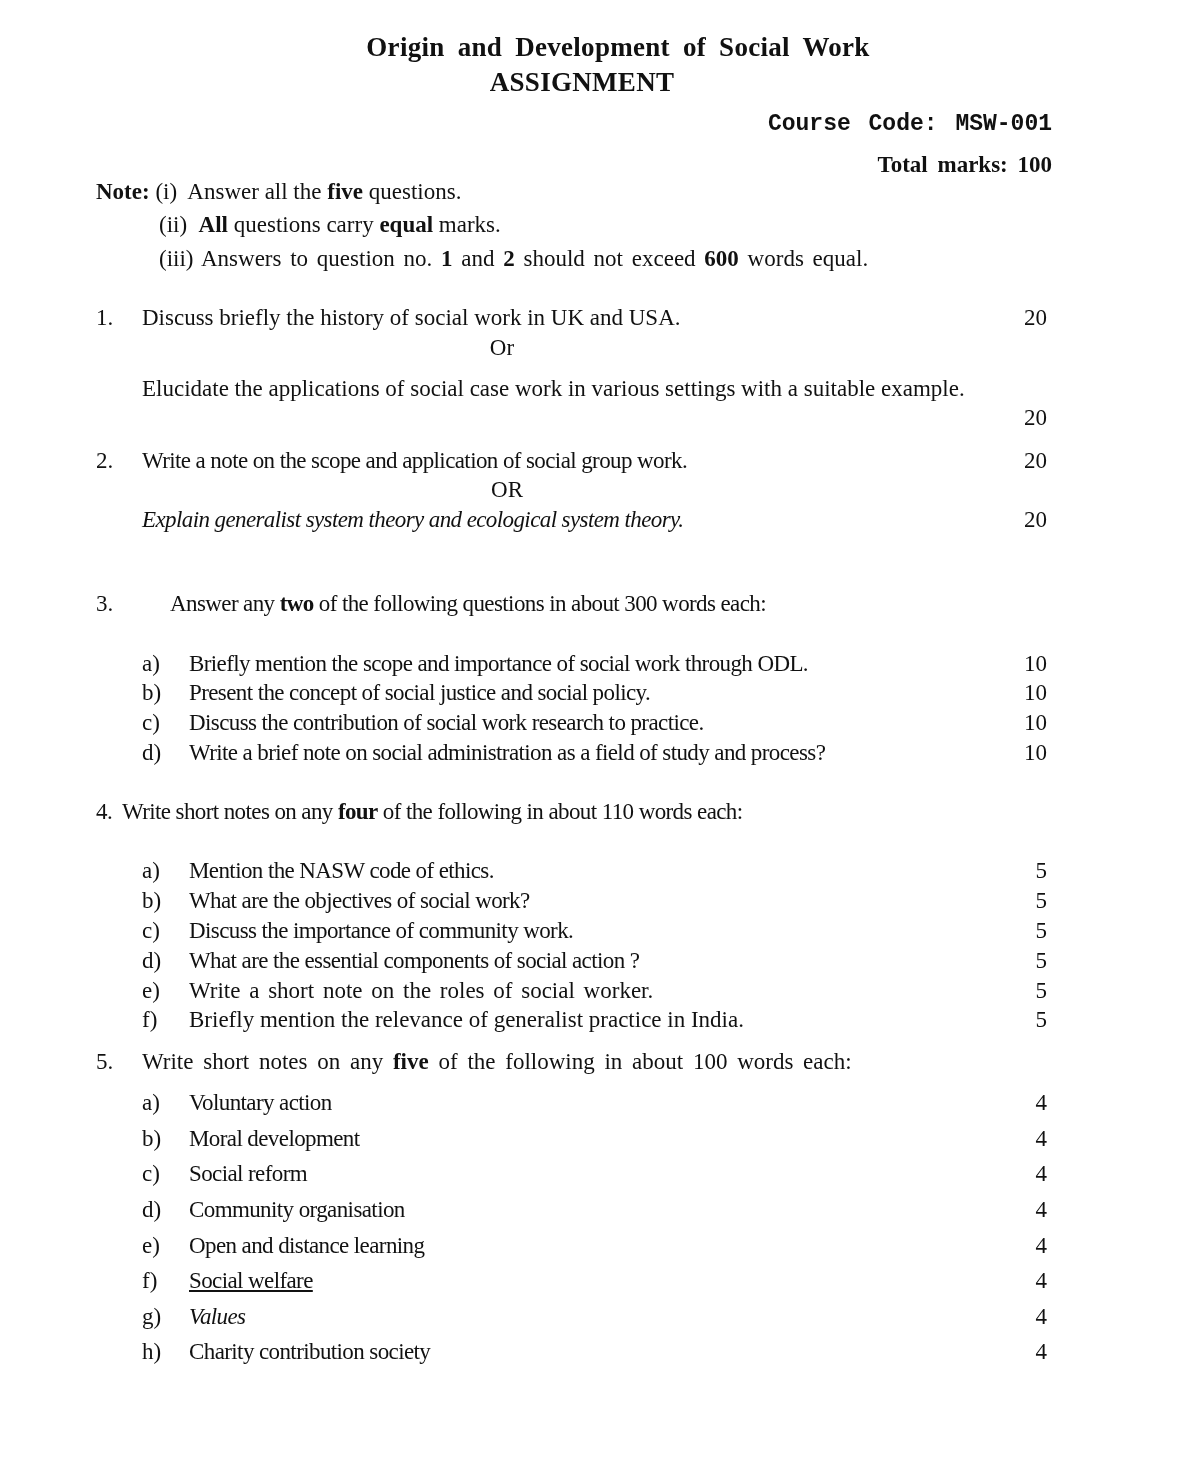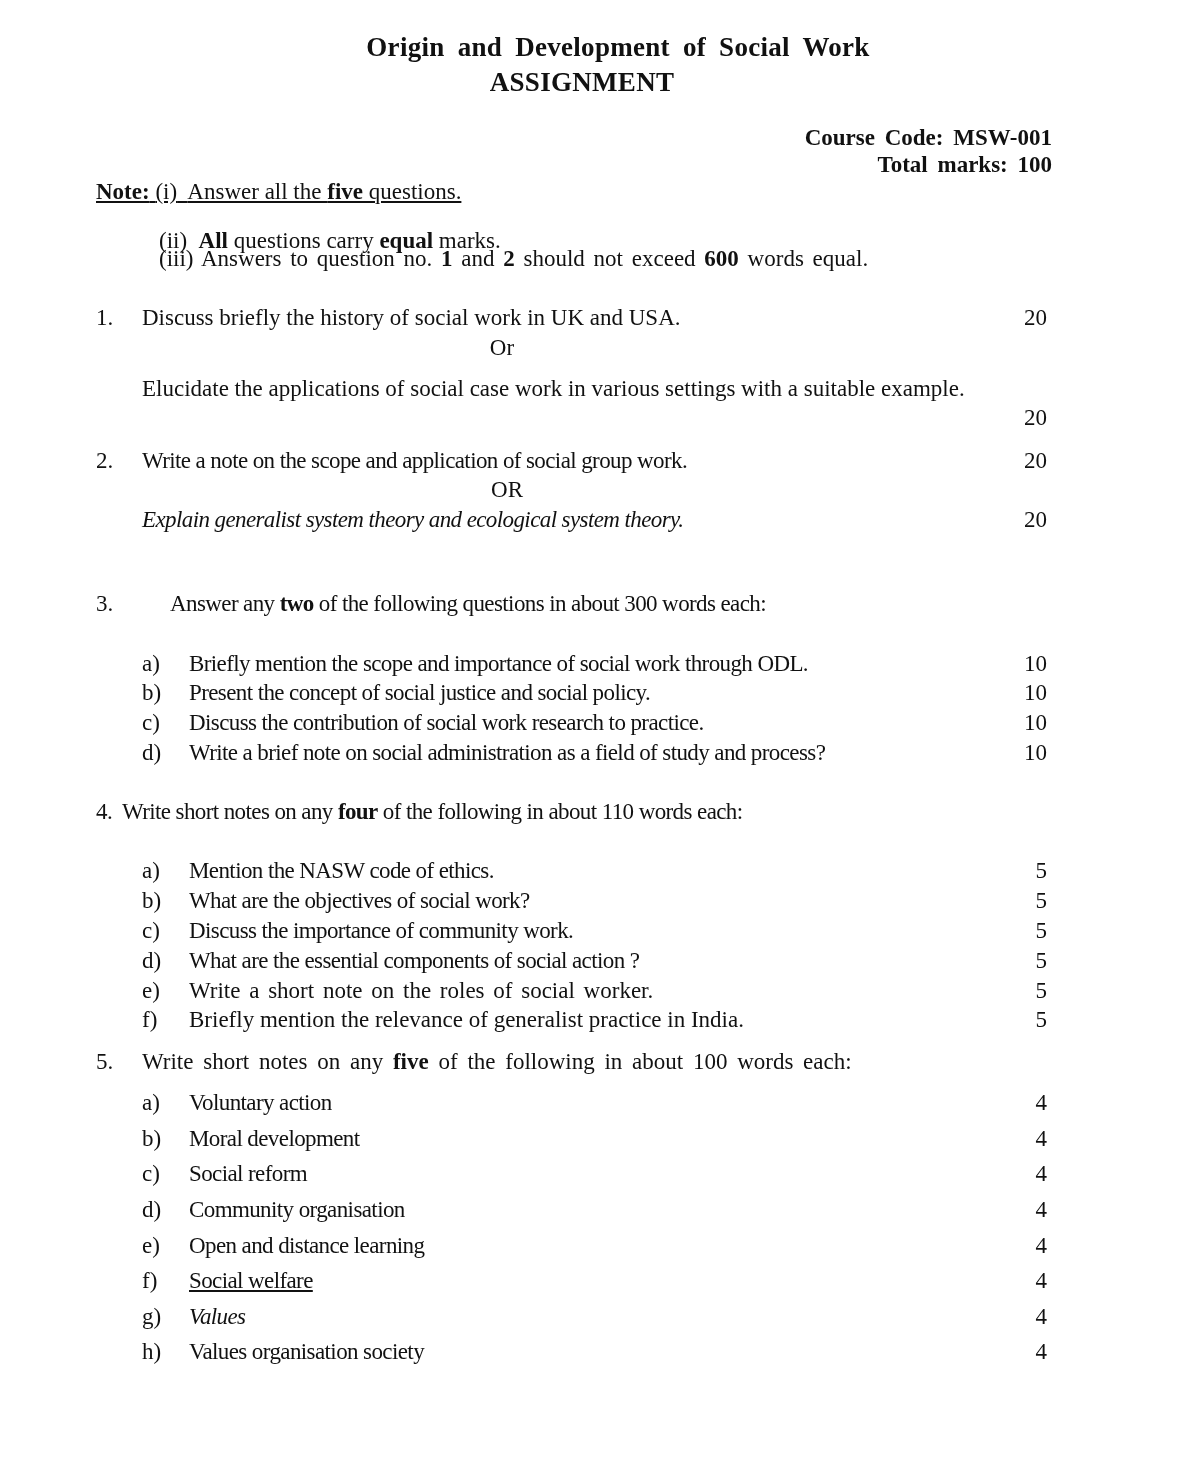--- a/index.html
+++ b/index.html
@@ -22,35 +22,35 @@
     .label { left: 142px; }
     .item-text { left: 189px; }
     .condensed { letter-spacing: -0.6px; }
   </style>
 </head>
 <body>
 
 <div class="abs title" style="top:32px;padding-left:36px;">Origin and Development of Social Work</div>
 <div class="abs title" style="top:67px;">ASSIGNMENT</div>
 
-<div class="abs meta" style="top:125px;">
+<div class="abs meta" style="top:111px;font-family:Liberation Mono, monospace;">
   <span>Course Code:</span>
   <span>MSW-001</span>
 </div>
 <div class="abs meta" style="top:152px;">
   <span>Total marks:</span>
   <span>100</span>
 </div>
 
-<div class="abs" style="left:96px; top:179px;text-decoration:underline;">
+<div class="abs" style="left:96px; top:179px;">
   <b>Note:</b>
   <span>(i)</span>&nbsp;
   <span>Answer all the </span><b>five</b><span> questions.</span>
 </div>
-<div class="abs" style="left:159px; top:212px;margin-top:16px;">
+<div class="abs" style="left:159px; top:212px;">
   <span>(ii)</span>&nbsp;
   <b>All</b><span> questions carry </span><b>equal</b><span> marks.</span>
 </div>
 <div class="abs" style="left:159px; top:246px; word-spacing:3px;">
   <span>(iii)</span>
   <span>Answers to question no. </span><b>1</b><span> and </span><b>2</b><span> should not exceed </span><b>600</b><span> words equal.</span>
 </div>
 
 <div class="abs num" style="top:305px;">1.</div>
 <div class="abs label" style="top:305px;">Discuss briefly the history of social work in UK and USA.</div>
@@ -148,15 +148,15 @@
 
   <div class="abs label" style="top:1268px;">f)</div>
   <div class="abs item-text condensed" style="top:1268px;text-decoration:underline;">Social welfare</div>
   <div class="abs marks" style="top:1268px;">4</div>
 
   <div class="abs label" style="top:1304px;">g)</div>
   <div class="abs item-text condensed" style="top:1304px;font-style:italic;">Values</div>
   <div class="abs marks" style="top:1304px;">4</div>
 
   <div class="abs label" style="top:1339px;">h)</div>
-  <div class="abs item-text condensed" style="top:1339px;">Values organisation society</div>
+  <div class="abs item-text condensed" style="top:1339px;">Charity contribution society</div>
   <div class="abs marks" style="top:1339px;">4</div>
 </div>
 
 </body></html>

